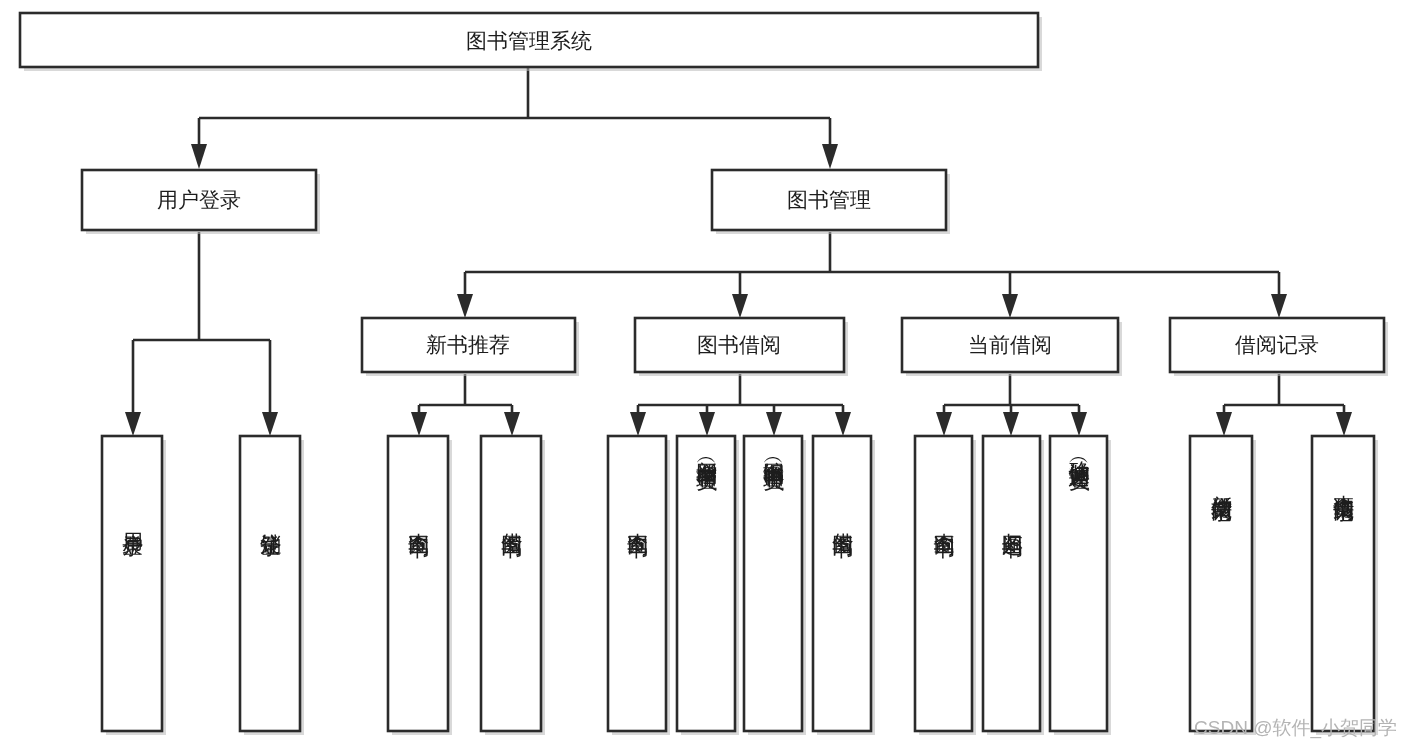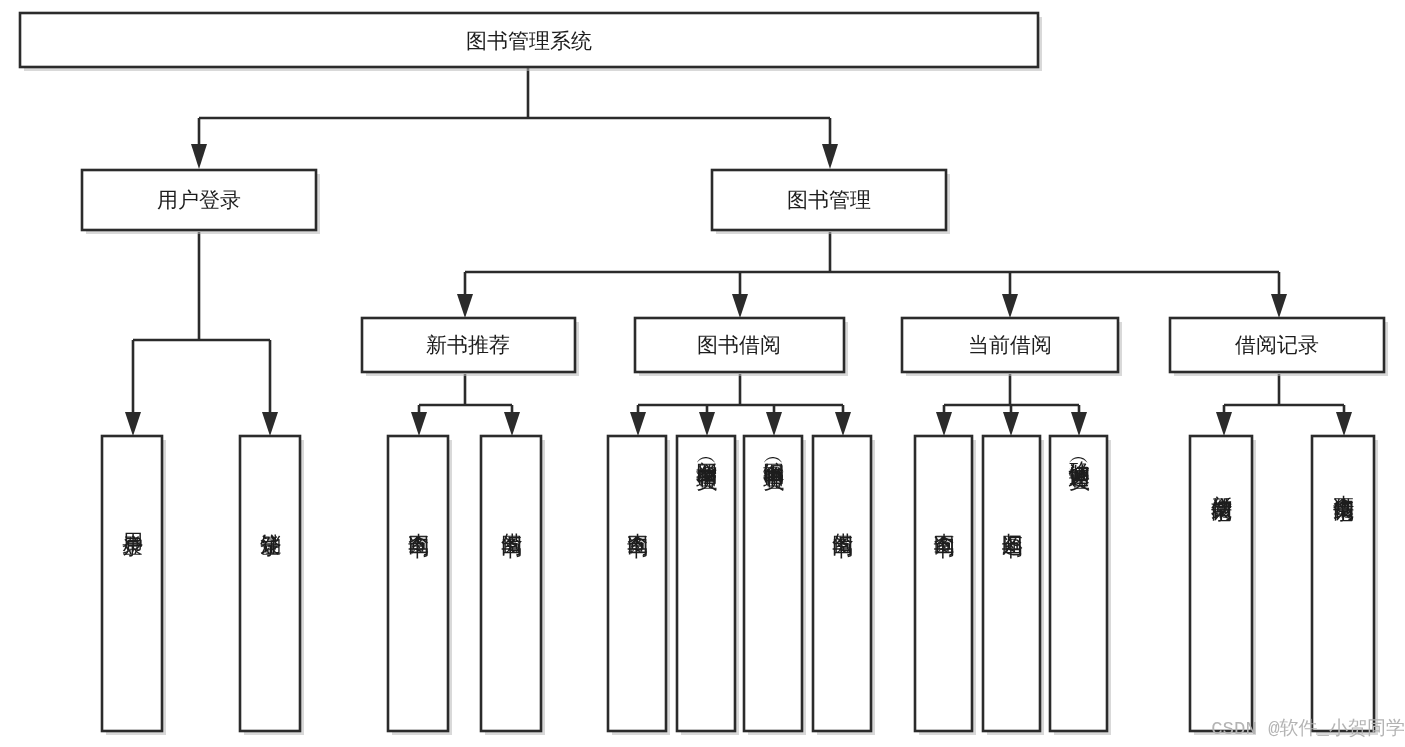--- a/index.html
+++ b/index.html
@@ -68,23 +68,23 @@
     font-family: "DejaVu Sans", "Liberation Sans", sans-serif;
     font-size: 21px;
     line-height: 1.02;
     color: #1d1d1d;
     letter-spacing: 1.5px;
     white-space: nowrap;
     text-align: center;
   }
   .watermark {
     position: absolute;
-    right: 0;
+    right: 8px;
     bottom: 6px;
-    font-family: Liberation Mono, monospace;
+    font-family: Liberation Sans, sans-serif;
     font-size: 19px;
     color: #b4b4b4;
     white-space: nowrap;
     user-select: none;
   }
 </style>
 </head>
 <body>
 
 <div id="diagram-root">

